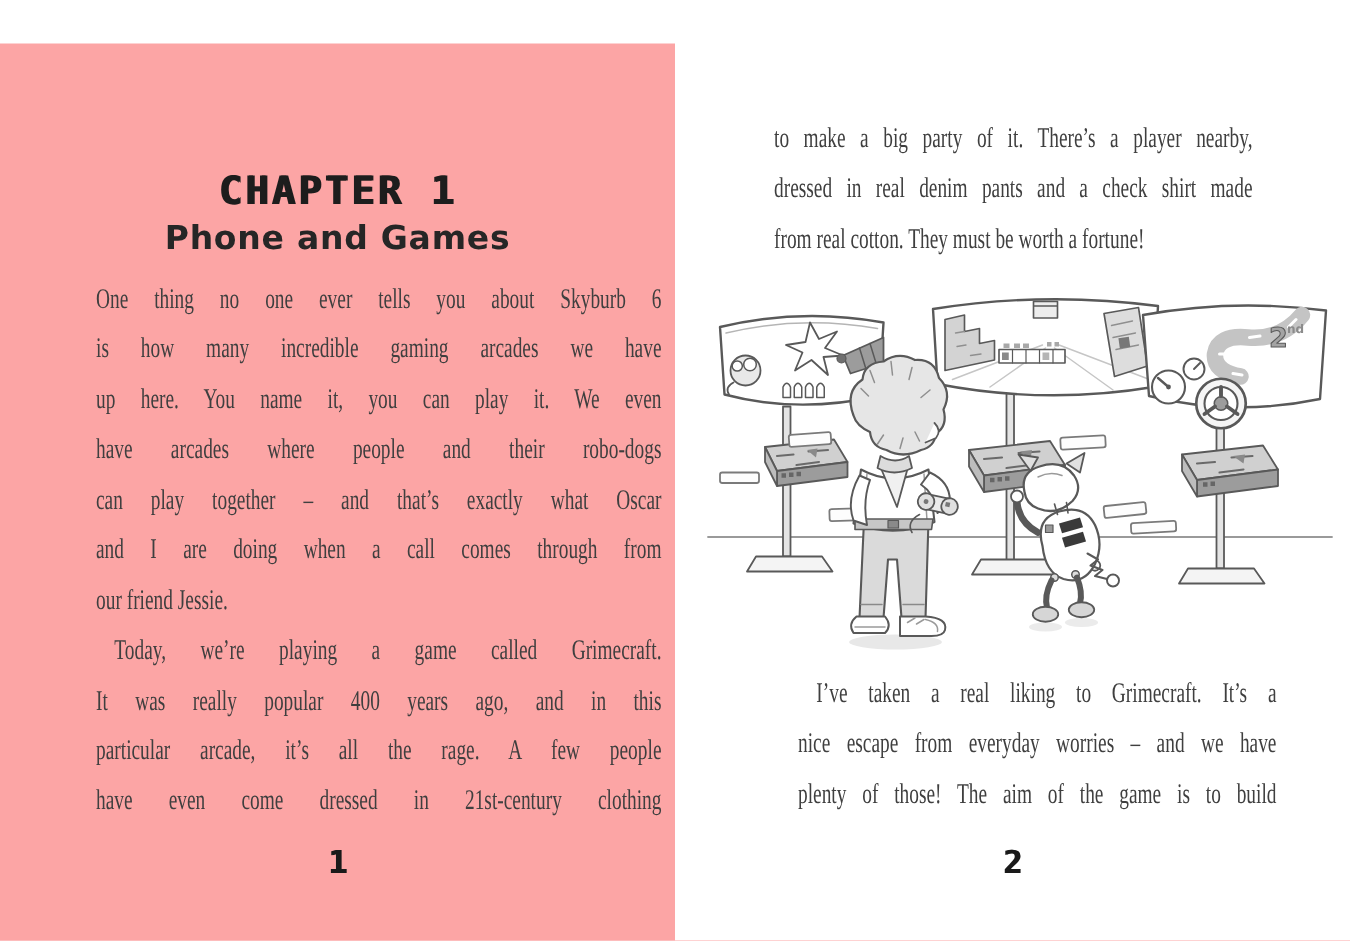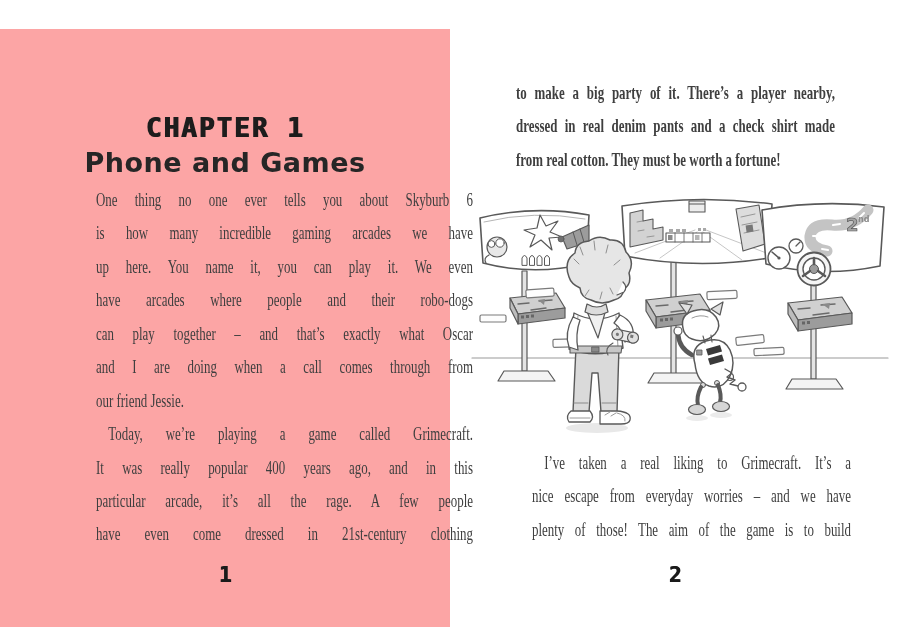--- a/index.html
+++ b/index.html
@@ -15,26 +15,26 @@
 
   .chapter-label{
     position:absolute;left:0;top:84px;width:450px;text-align:center;
     font-family:"DejaVu Sans Mono", monospace;
     font-weight:900;font-size:26px;letter-spacing:2px;color:#1d1d1d;
     text-shadow:1.2px 0 0 #1d1d1d;
   }
   .chapter-title{
     position:absolute;left:0;top:118px;width:450px;text-align:center;
     font-family:"DejaVu Sans", sans-serif;
-    font-weight:bold;font-size:27px;color:#262626;letter-spacing:0.5px;
+    font-weight:bold;font-size:22px;color:#262626;letter-spacing:0.5px;
   }
 
   .text-col{position:absolute;overflow:visible;}
-  #left-col{left:64px;top:183px;width:377px;margin-left:32px;}
-  #right-col-top{left:516px;top:76px;width:319px;font-weight:bold;}
+  #left-col{left:64px;top:183px;width:377px;}
+  #right-col-top{left:516px;top:76px;width:319px;}
   #right-col-bottom{left:532px;top:446px;width:319px;}
 
   .line{
     font-size:19px;line-height:33.45px;height:33.45px;
     width:147.06%;                 
     transform:scaleX(0.68);transform-origin:0 0;
     text-align:justify;text-align-last:justify;
     white-space:nowrap;
   }
   .line.para-end{text-align-last:left;}

